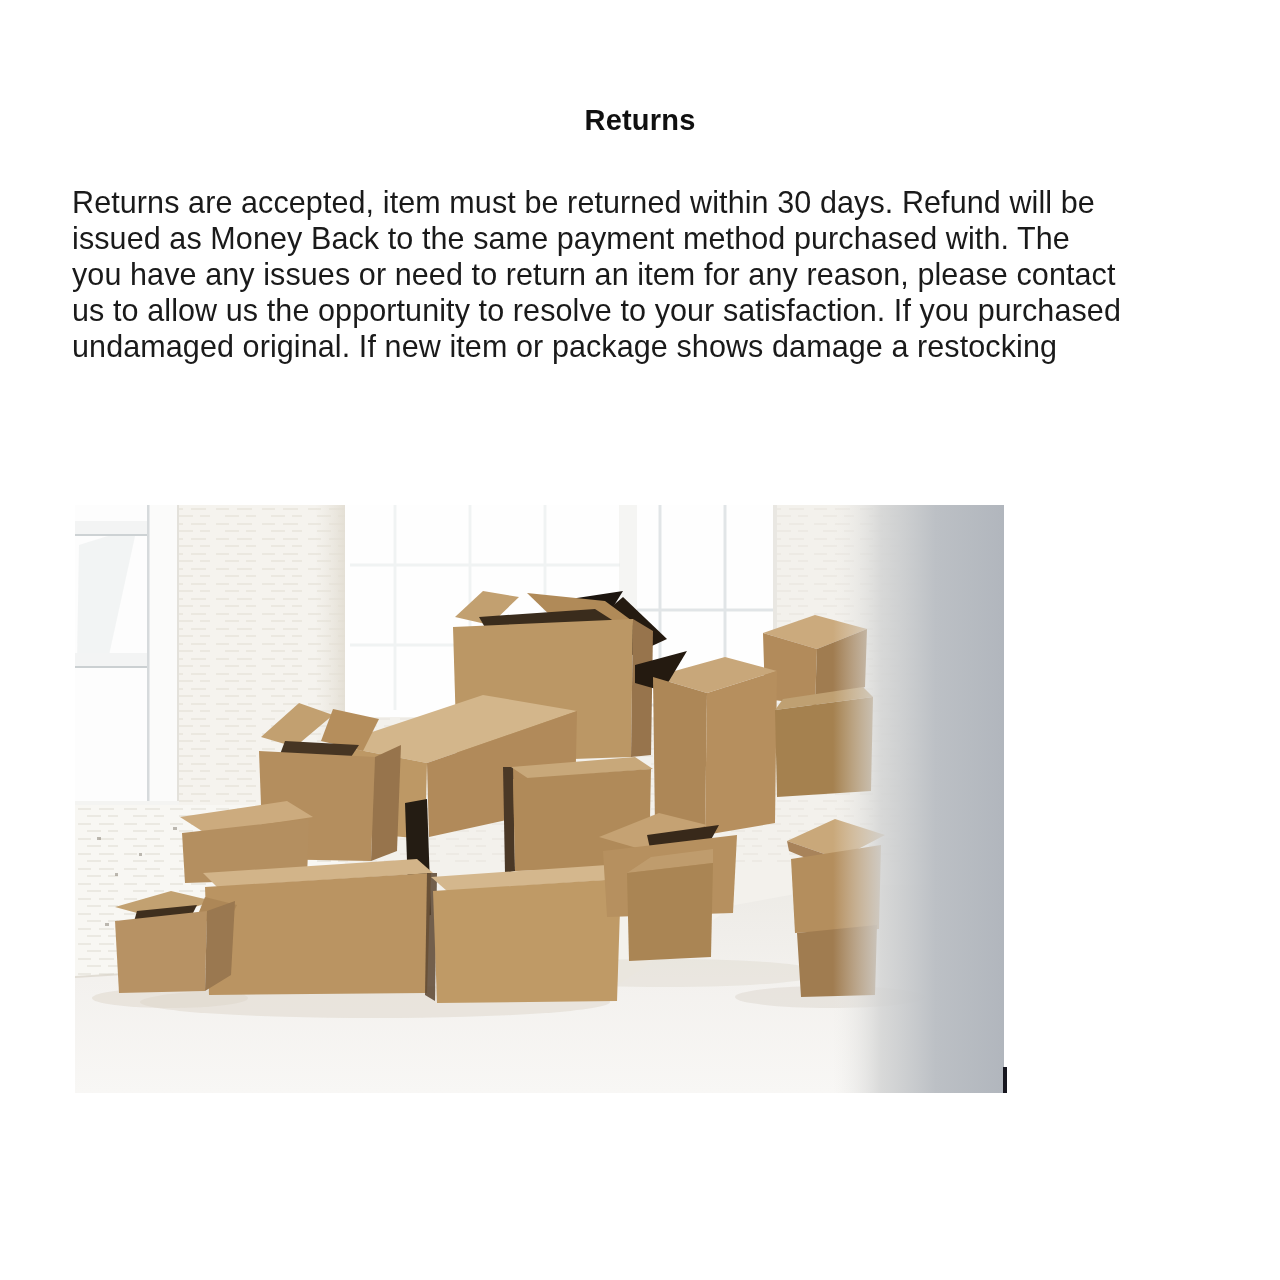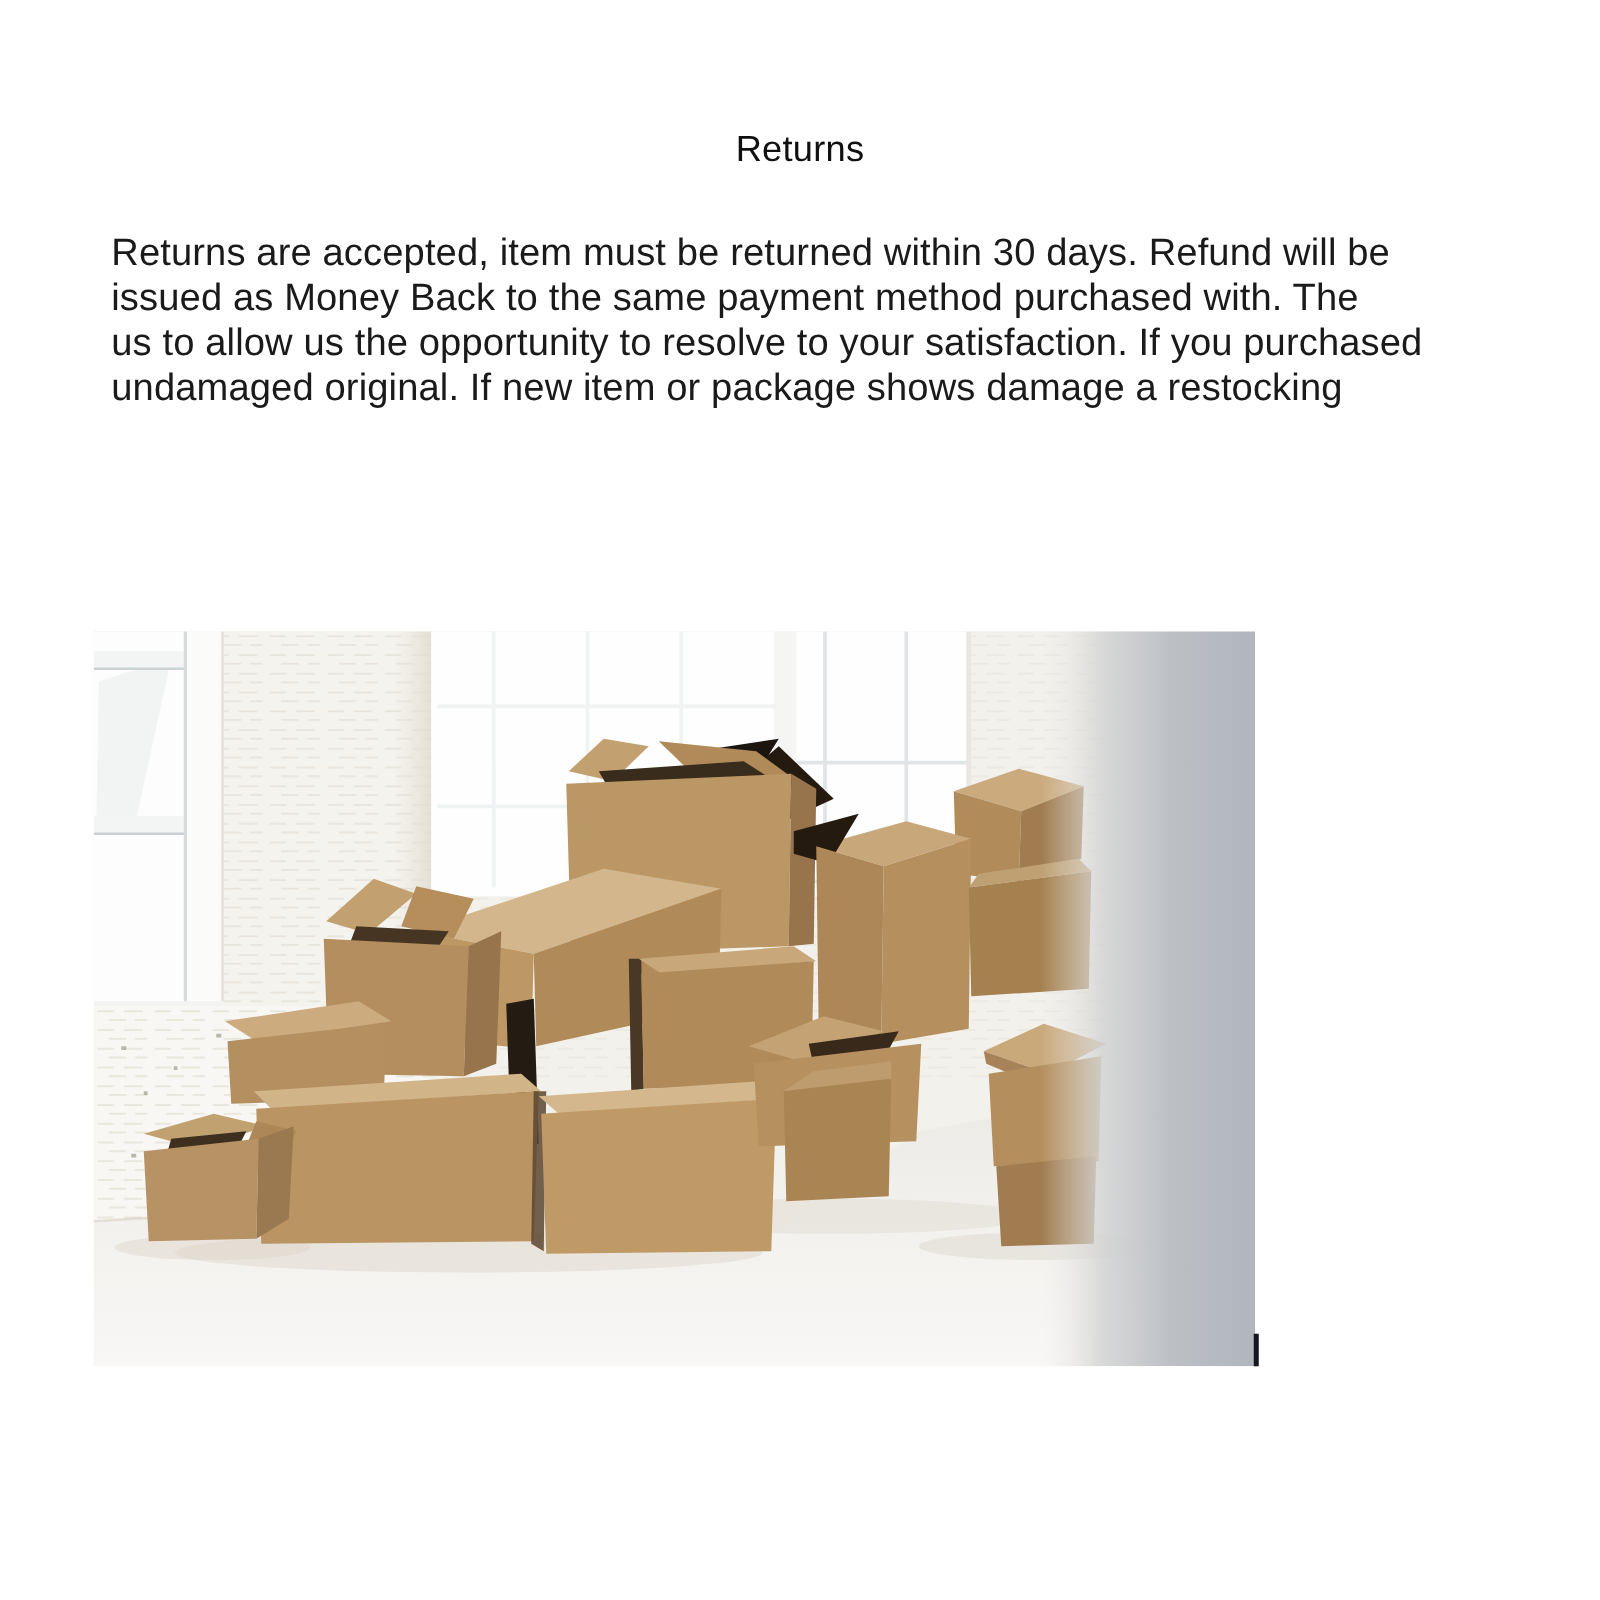--- a/index.html
+++ b/index.html
@@ -3,24 +3,24 @@
 <meta charset="utf-8">
 <style>
   html,body{margin:0;padding:0;}
   body{
     width:1280px;height:1280px;background:#ffffff;position:relative;
     font-family:"Liberation Sans","DejaVu Sans",sans-serif;overflow:hidden;
   }
   .page{position:absolute;inset:0;background:#ffffff;}
   .doc-title{
     position:absolute;left:0;top:104px;width:100%;text-align:center;
-    font-size:29px;font-weight:normal;color:#101010;letter-spacing:.2px;margin:0;
+    font-size:29px;font-weight:bold;color:#101010;letter-spacing:.2px;margin:0;
   }
   .doc-body{
-    position:absolute;left:89px;top:184px;width:1125px;
+    position:absolute;left:72px;top:184px;width:1125px;
     font-size:30.5px;line-height:36px;color:#1a1a1a;letter-spacing:.1px;
   }
   .doc-body .line{white-space:nowrap;}
   .photo-wrap{
     position:absolute;left:75px;top:505px;width:929px;height:588px;
     overflow:hidden;background:#f5f3ef;
   }
   .photo-wrap svg{display:block;width:100%;height:100%;}
   .caret{
     position:absolute;left:1003px;top:1067px;width:4px;height:26px;
@@ -30,20 +30,21 @@
 </head>
 <body>
 
 <div class="page">
 
   <h1 class="doc-title">Returns</h1>
 
   <div class="doc-body">
     <div class="line">Returns are accepted, item must be returned within 30 days. Refund will be</div>
     <div class="line">issued as Money Back to the same payment method purchased with. The</div>
+    <div class="line">you have any issues or need to return an item for any reason, please contact</div>
     <div class="line">us to allow us the opportunity to resolve to your satisfaction. If you purchased</div>
     <div class="line">undamaged original. If new item or package shows damage a restocking</div>
   </div>
 
   <div class="photo-wrap" role="img" aria-label="Stacks of brown cardboard moving boxes, several with open flaps, piled on a white floor in a bright room with large white-framed windows, white brick walls and a blurred gray wall edge on the right">
     <svg viewBox="0 0 929 588" preserveAspectRatio="none">
       <defs>
         <pattern id="brick" width="46" height="15" patternUnits="userSpaceOnUse">
           <path d="M3 4 h13 M24 4 h15 M12 11 h14 M33 11 h10" stroke="#d5cfc3" stroke-width="1.3" fill="none" opacity="0.55"></path>
         </pattern>

